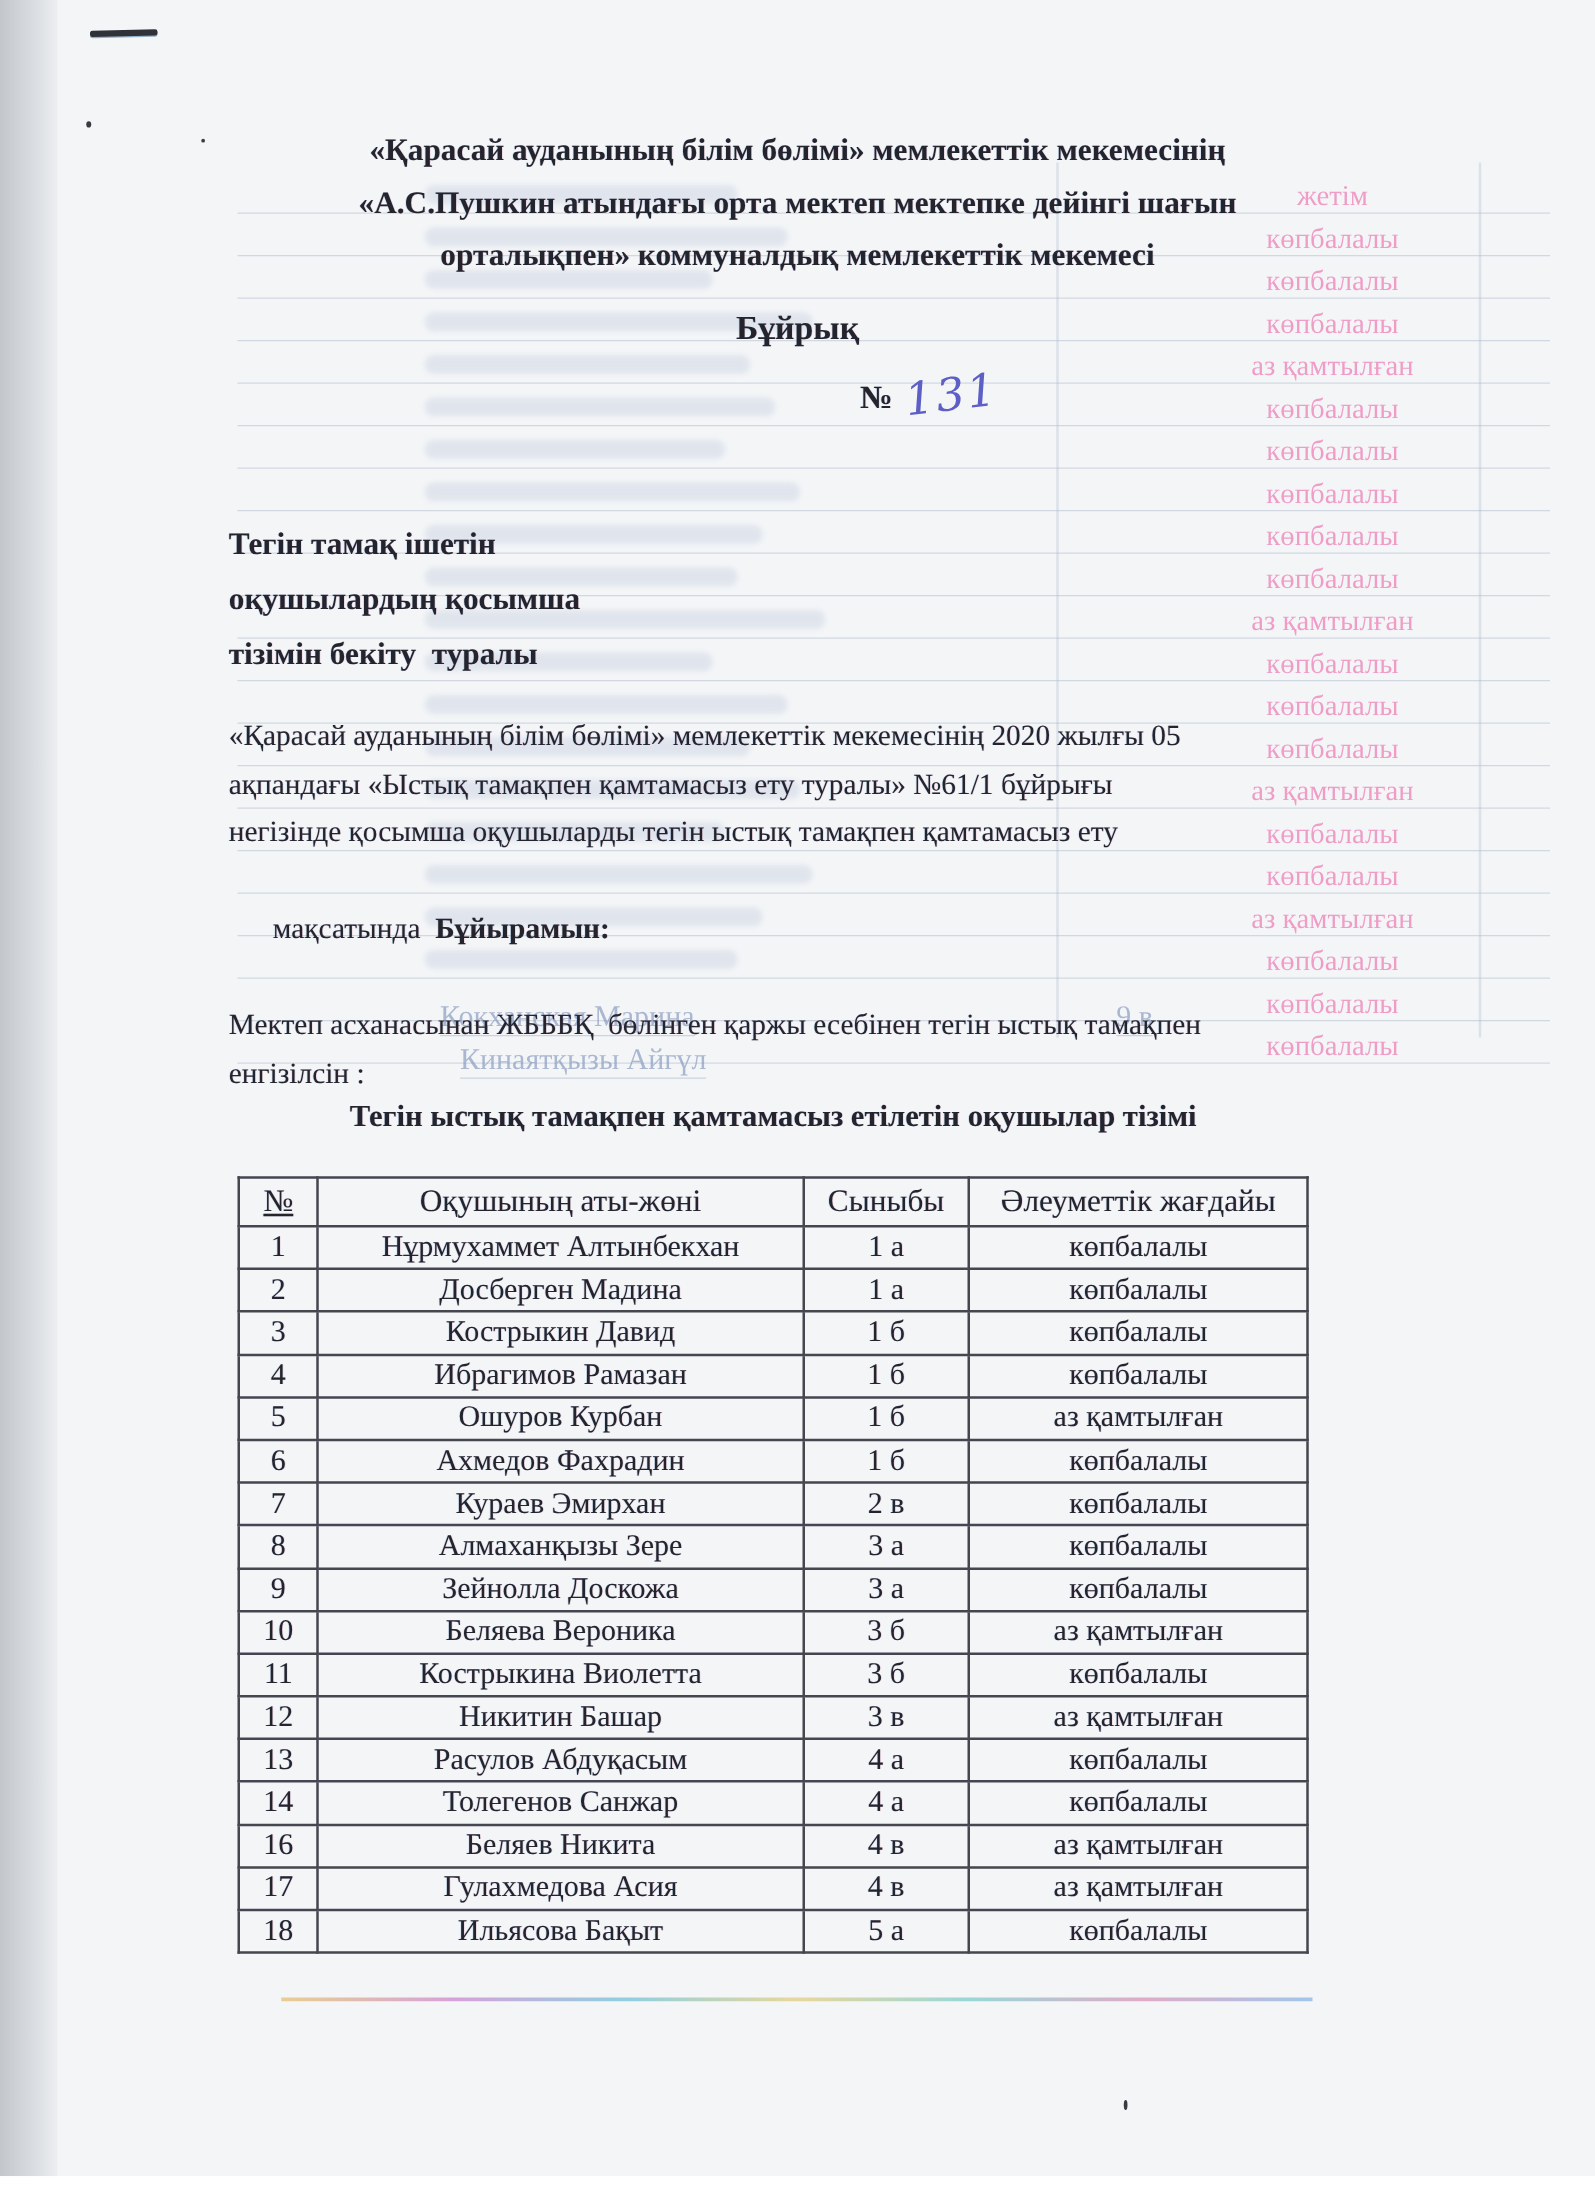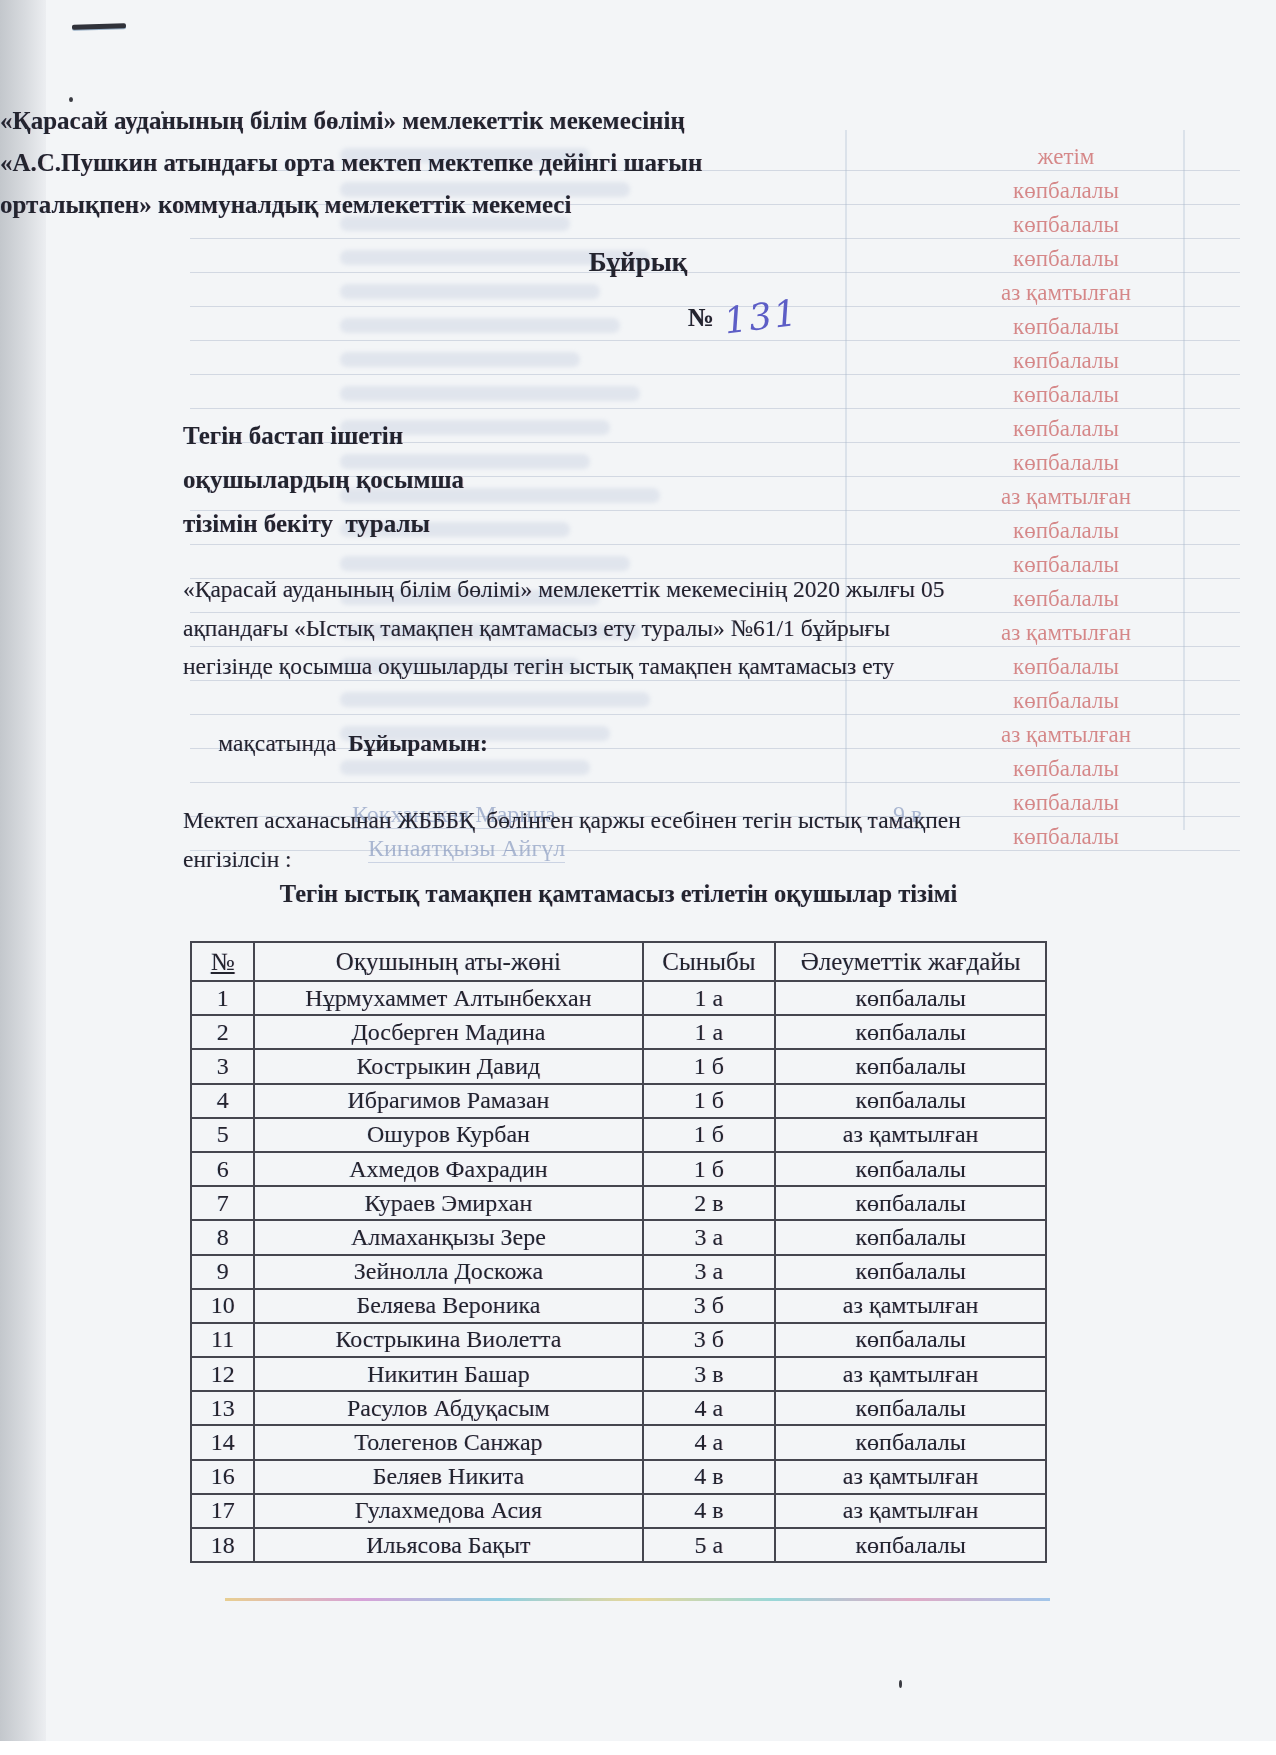--- a/index.html
+++ b/index.html
@@ -30,30 +30,30 @@
   
   #ghost{position:absolute;left:0;top:0;width:1276px;height:1741px;pointer-events:none;}
   .ghost-row{position:absolute;left:190px;width:1056px;height:34px;}
   .ghost-rule{position:absolute;left:0;right:6px;top:30px;height:1px;background:#aab6c8;opacity:.45;}
   .ghost-smudge{
     position:absolute;left:150px;top:8px;height:15px;border-radius:7px;
     background:#8fa0c2;opacity:.18;filter:blur(2px);
   }
   .ghost-word{
     position:absolute;right:40px;top:4px;width:280px;text-align:center;
-    font-size:23px;color:#b91c1c;opacity:.5;filter:blur(.6px);
+    font-size:23px;color:#ec4899;opacity:.5;filter:blur(.6px);
   }
   .ghost-vline{position:absolute;top:130px;height:700px;width:2px;background:#9fb0c8;opacity:.28;}
   .ghost-frag{
     position:absolute;font-size:24px;color:#7f92bb;opacity:.62;filter:blur(.4px);
     border-bottom:1px solid rgba(127,146,187,.55);white-space:pre;margin-top:35px;
   }
   
   .chroma{text-shadow:.6px 0 0 rgba(190,30,90,.14),-.6px 0 0 rgba(20,110,200,.16);}
-  #org-block{position:absolute;left:0;top:100px;width:1276px;}
+  #org-block{position:absolute;left:0;top:100px;width:1276px;text-align:center;}
   #org-block .line{font-weight:bold;font-size:25px;line-height:42px;white-space:pre;}
   #order-label{
     position:absolute;left:0;top:247px;width:1276px;text-align:center;
     font-weight:bold;font-size:27px;
   }
   #number-line{position:absolute;left:688px;top:298px;height:48px;display:flex;align-items:flex-start;}
   #number-sign{font-weight:bold;font-size:26px;line-height:40px;}
   #number-value{
     font-family:"DejaVu Serif",serif;font-style:italic;
     font-size:36px;line-height:38px;color:#5d5ec6;
@@ -224,21 +224,21 @@
     </div>
 
   <div id="order-label" class="chroma">Бұйрық</div>
   <div id="number-line">
     <span id="number-sign" class="chroma">№</span>
     <span id="number-value">131</span>
   </div>
 
 
   <div id="subject" class="chroma">
-      <div class="line">Тегін бастап ішетін</div>
+      <div class="line">Тегін тамақ ішетін</div>
       <div class="line">оқушылардың қосымша</div>
       <div class="line">тізімін бекіту  туралы</div>
     </div>
 
   <div id="body-text" class="chroma">
     <div>
         <div class="line">«Қарасай ауданының білім бөлімі» мемлекеттік мекемесінің 2020 жылғы 05</div>
         <div class="line">ақпандағы «Ыстық тамақпен қамтамасыз ету туралы» №61/1 бұйрығы</div>
         <div class="line">негізінде қосымша оқушыларды тегін ыстық тамақпен қамтамасыз ету</div>
       </div>

